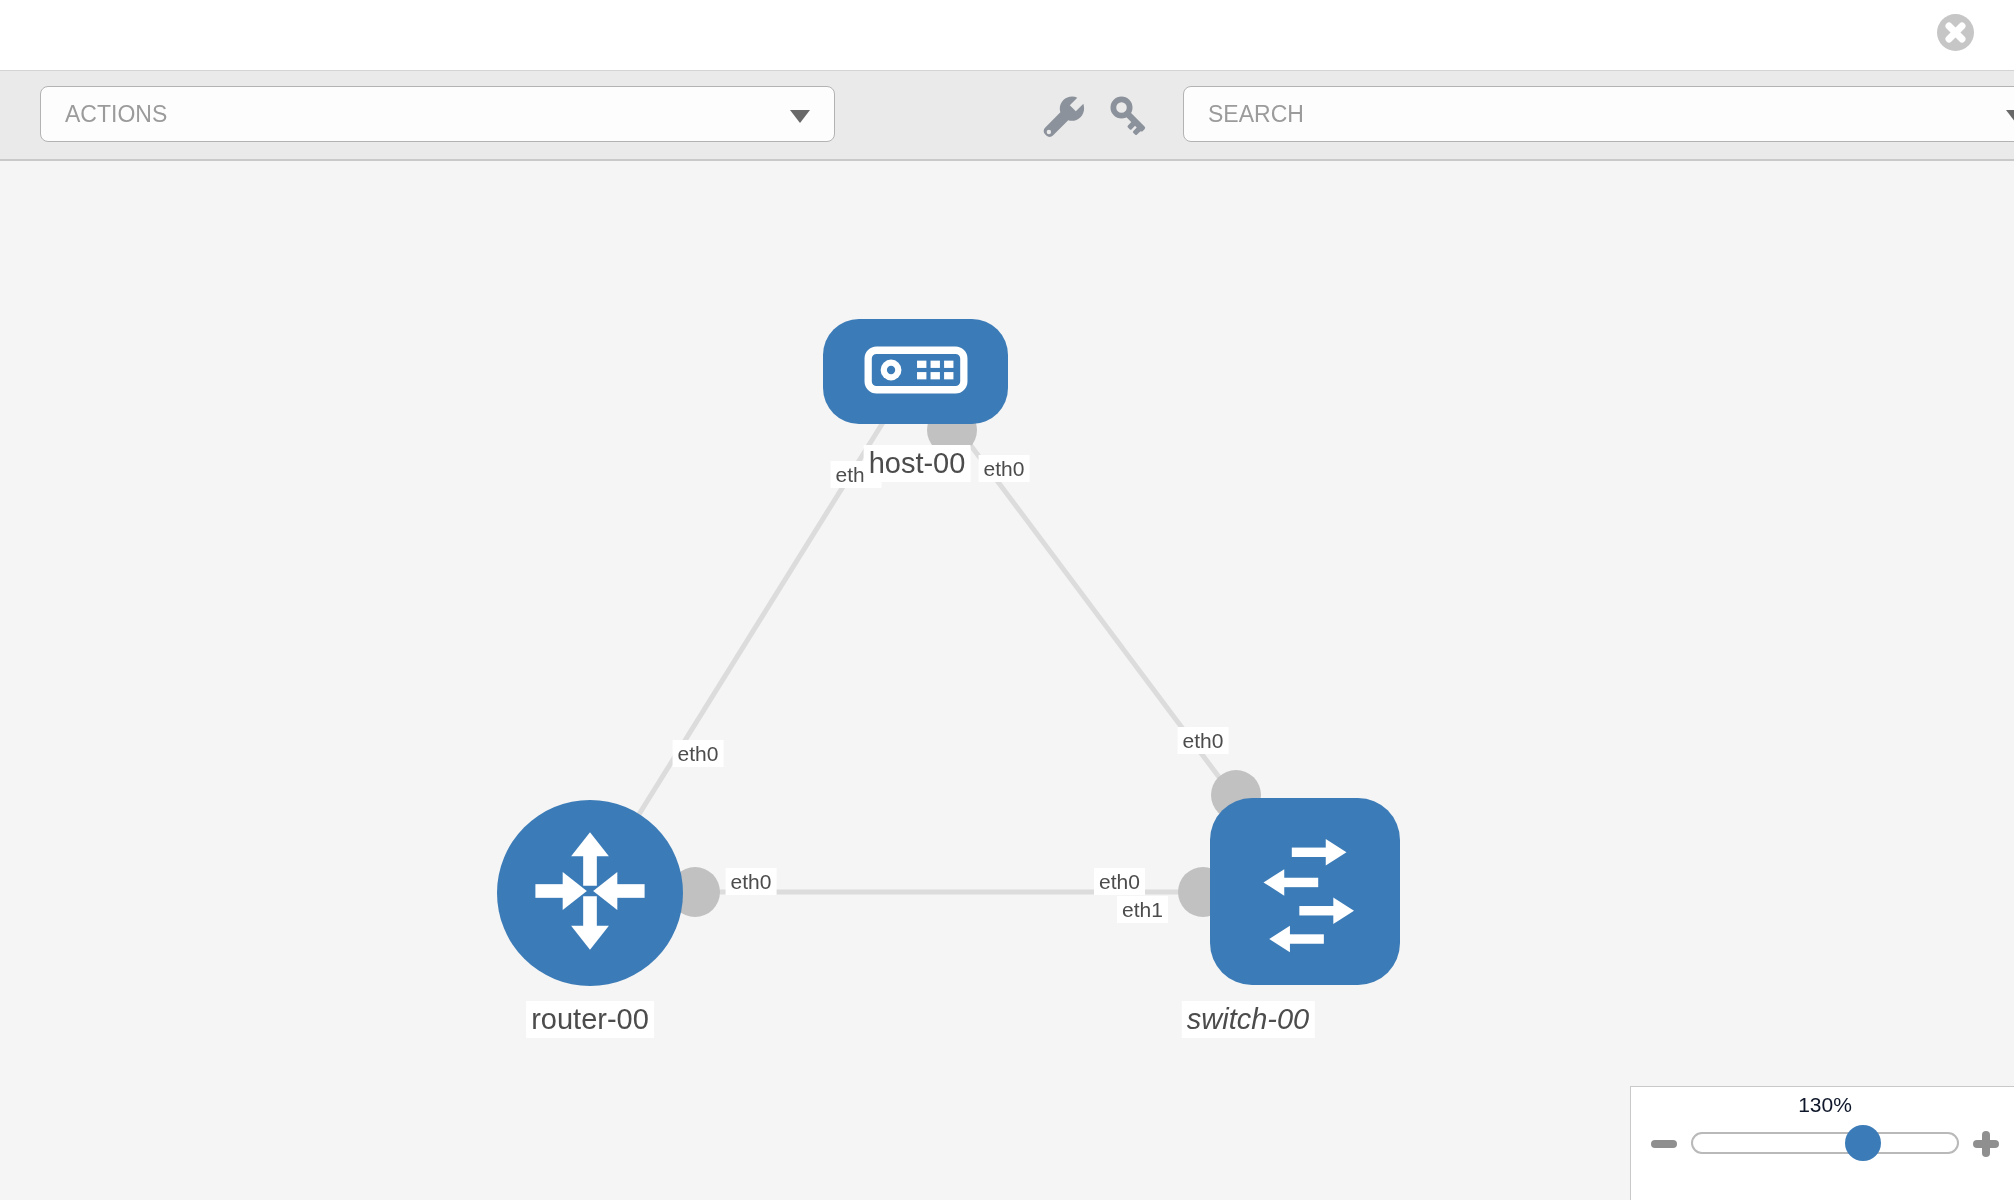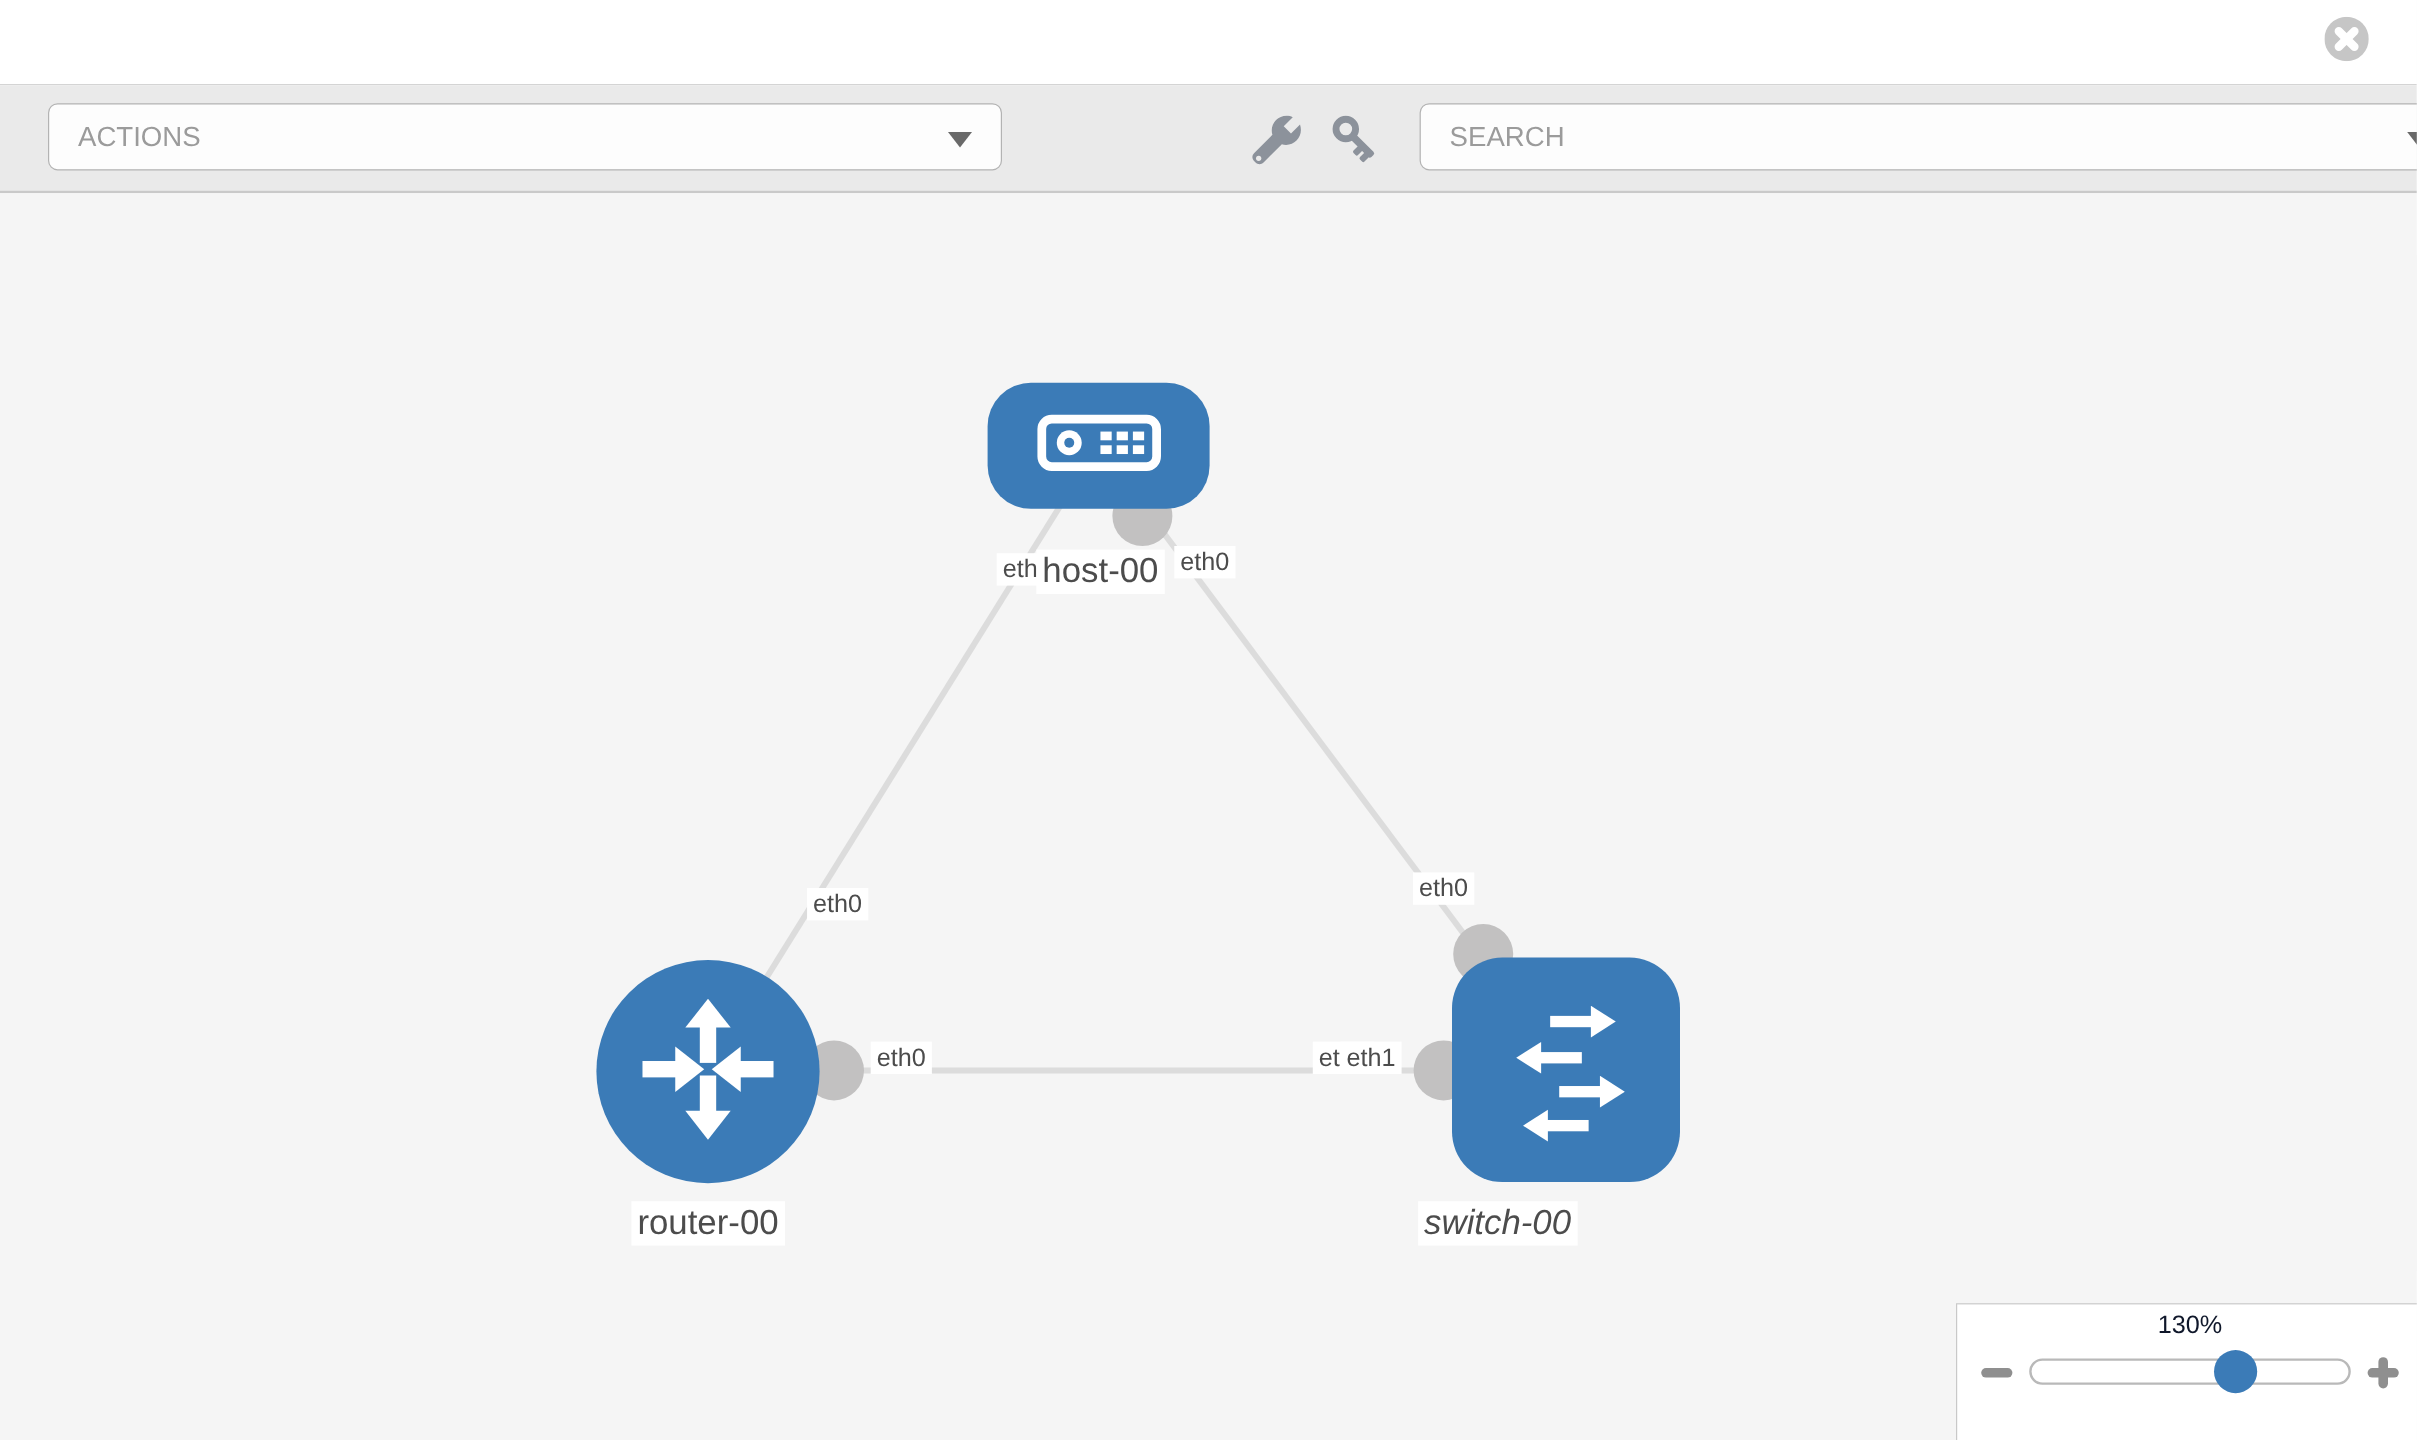--- a/index.html
+++ b/index.html
@@ -150,31 +150,31 @@
             <polygon points="26,62 48,48 48,76"></polygon>
           <rect x="64" y="87" width="38" height="10"></rect>
             <polygon points="122,92 100,78 100,106"></polygon>
           <rect x="52" y="117" width="38" height="10"></rect>
             <polygon points="32,122 54,108 54,136"></polygon>
         </g>
       </svg>
     </span>
   </div>
 
-  <span class="lbl lbl-node" style="left:917px;top:297px;">host-00</span>
+  <span class="lbl lbl-node" style="left:917px;top:284px;">host-00</span>
   <span class="lbl lbl-node" style="left:590px;top:840px;">router-00</span>
   <span class="lbl lbl-node" style="left:1248px;top:840px;font-style:italic;">switch-00</span>
 
   <span class="lbl lbl-if" style="left:856px;top:300px;">eth0</span>
   <span class="lbl lbl-if" style="left:1004px;top:294px;">eth0</span>
   <span class="lbl lbl-if" style="left:698px;top:579px;">eth0</span>
   <span class="lbl lbl-if" style="left:1203px;top:566px;">eth0</span>
   <span class="lbl lbl-if" style="left:751px;top:707px;">eth0</span>
   <span class="lbl lbl-if lbl-left" style="left:1094px;top:707px;z-index:4;">eth0</span>
-  <span class="lbl lbl-if lbl-left" style="left:1117px;top:707px;z-index:5;">eth1</span>
+  <span class="lbl lbl-if lbl-left" style="left:1117px;top:735px;z-index:5;">eth1</span>
 </div>
 
 <div class="zoom-panel">
   <div class="zoom-level">130%</div>
   <button class="zoom-btn zoom-out">
     <span><span class="bar-h"></span></span>
   </button>
   <div class="zoom-track">
     <div class="zoom-handle"></div>
   </div>

